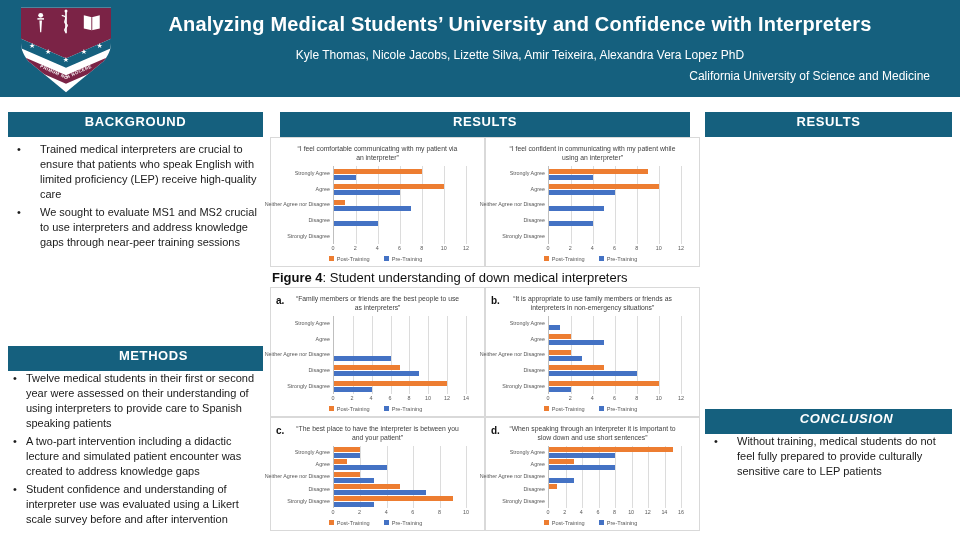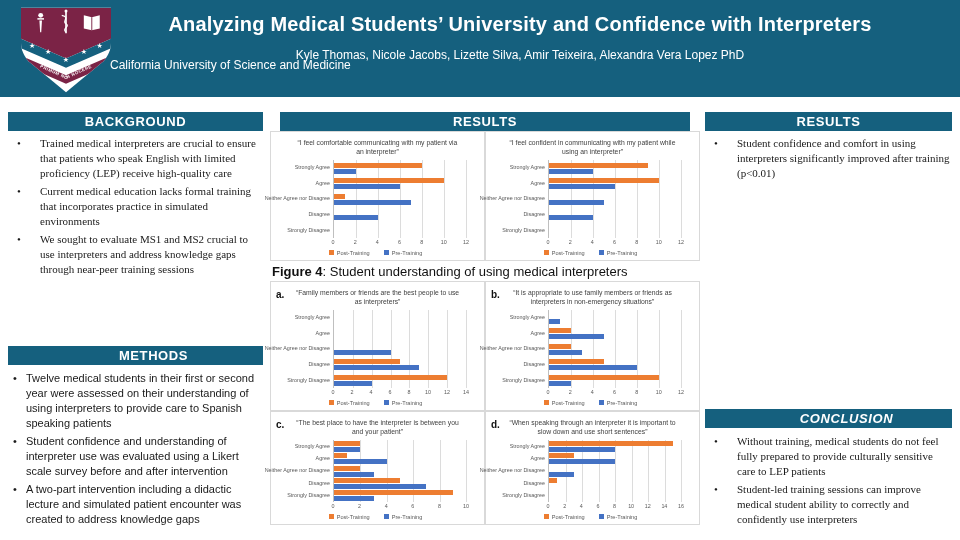--- a/index.html
+++ b/index.html
@@ -3,33 +3,33 @@
 <meta charset="utf-8">
 <style>
   html,body{margin:0;padding:0;background:#e8e8e8;}
   .poster{position:relative;width:960px;height:540px;background:#ffffff;overflow:hidden;
           font-family:"Liberation Sans", sans-serif;color:#1a1a1a;}
   
   .header{position:absolute;left:0;top:0;width:960px;height:97px;background:#15607E;}
   .htitle{position:absolute;left:110px;right:30px;top:13px;text-align:center;color:#fff;
           font-size:20px;font-weight:bold;letter-spacing:.2px;}
   .hauthors{position:absolute;left:110px;right:30px;top:48px;text-align:center;color:#fff;font-size:12px;}
-  .hinst{position:absolute;left:110px;right:30px;top:58px;text-align:left;color:#fff;font-size:12px;}
+  .hinst{position:absolute;left:110px;right:30px;top:69px;text-align:right;color:#fff;font-size:12px;}
   .logo{position:absolute;left:16px;top:5px;}
   
   .col{position:absolute;top:104px;}
   .col-left{left:8px;width:255px;height:432px;}
   .col-mid{left:270px;width:430px;height:436px;}
   .col-right{left:705px;width:247px;height:432px;}
-  .secbar{height:19px;background:#15607E;color:#fff;font-size:13px;font-weight:bold;
+  .secbar{height:25px;background:#15607E;color:#fff;font-size:13px;font-weight:bold;
           text-align:center;line-height:19px;letter-spacing:.6px;}
   .mt8{margin-top:8px;}
   ul.blist{list-style:none;margin:5px 0 0 0;padding:0;font-size:11px;line-height:15px;}
   ul.blist li{position:relative;margin-bottom:3px;}
-  ul.list-wide li{padding-left:32px;font-family:Liberation Serif, serif;}
+  ul.list-wide li{padding-left:32px;}
   ul.list-wide li::before{content:"\2022";position:absolute;left:9px;}
   ul.list-tight li{padding-left:18px;}
   ul.list-tight li::before{content:"\2022";position:absolute;left:5px;}
   .abs{position:absolute;left:0;right:0;padding-left:36px;}
   
   .midbar{margin:8px 10px 0 10px;}
   .figcap{font-size:13px;margin:3px 0 2px 2px;line-height:15px;color:#111;}
   .figcap b{font-weight:bold;}
   .fig-grid{display:grid;grid-template-columns:1fr 1fr;}
   .g1{height:130px;}
@@ -102,28 +102,27 @@
     </svg>
     <div class="htitle">Analyzing Medical Students’ University and Confidence with Interpreters</div>
     <div class="hauthors">Kyle Thomas, Nicole Jacobs, Lizette Silva, Amir Teixeira, Alexandra Vera Lopez PhD</div>
     <div class="hinst">California University of Science and Medicine</div>
   </div>
 
   <div class="col col-left">
     <div class="secbar mt8">BACKGROUND</div>
     <ul class="blist list-wide">
         <li>Trained medical interpreters are crucial to ensure that patients who speak English with limited proficiency (LEP) receive high-quality care</li>
-        <li>Current medical education lacks formal training that incorporates practice in simulated environments</li>
         <li>We sought to evaluate MS1 and MS2 crucial to use interpreters and address knowledge gaps through near-peer training sessions</li>
       </ul>
     <div class="secbar abs" style="top:242px;">METHODS</div>
     <ul class="blist list-tight abs" style="top:262px;">
         <li>Twelve medical students in their first or second year were assessed on their understanding of using interpreters to provide care to Spanish speaking patients</li>
+        <li>A two-part intervention including a didactic lecture and simulated patient encounter was created to address knowledge gaps</li>
         <li>Student confidence and understanding of interpreter use was evaluated using a Likert scale survey before and after intervention</li>
-        <li>A two-part intervention including a didactic lecture and simulated patient encounter was created to address knowledge gaps</li>
       </ul>
   </div>
 
   <div class="col col-mid">
     <div class="secbar midbar">RESULTS</div>
     <div class="fig-grid g1">
       <div class="chart">
           <div class="ct">“I feel comfortable communicating with my patient via an interpreter”</div>
           <div class="cb">
             <div class="cats">
@@ -236,21 +235,21 @@
               <span>Post-Training</span>
             </div>
             <div class="lgi">
               <span class="sw" style="background: rgb(68, 114, 196);"></span>
               <span>Pre-Training</span>
             </div>
           </div>
         </div>
     </div>
     <div class="figcap">
-      <b>Figure 4</b><span>: Student understanding of using medical interpreters</span>
+      <b>Figure 4</b><span>: Student understanding of down medical interpreters</span>
     </div>
     <div class="fig-grid g2r1">
       <div class="chart">
           <div class="cletter">a.</div>
           <div class="ct">“Family members or friends are the best people to use as interpreters”</div>
           <div class="cb">
             <div class="cats">
               <div>Strongly Agree</div>
               <div>Agree</div>
               <div>Neither Agree nor Disagree</div>
@@ -491,22 +490,20 @@
               <span>Pre-Training</span>
             </div>
           </div>
         </div>
     </div>
   </div>
 
   <div class="col col-right">
     <div class="secbar mt8">RESULTS</div>
     <ul class="blist list-wide">
-        <li>Student confidence and comfort in using interpreters significantly improved after training (p&lt;0.01)</li>
       </ul>
     <div class="secbar abs" style="top:305px;font-style:italic;">CONCLUSION</div>
     <ul class="blist list-wide abs" style="top:325px;">
         <li>Without training, medical students do not feel fully prepared to provide culturally sensitive care to LEP patients</li>
-        <li>Student-led training sessions can improve medical student ability to correctly and confidently use interpreters</li>
       </ul>
   </div>
 
 </div>
 
 </body></html>

